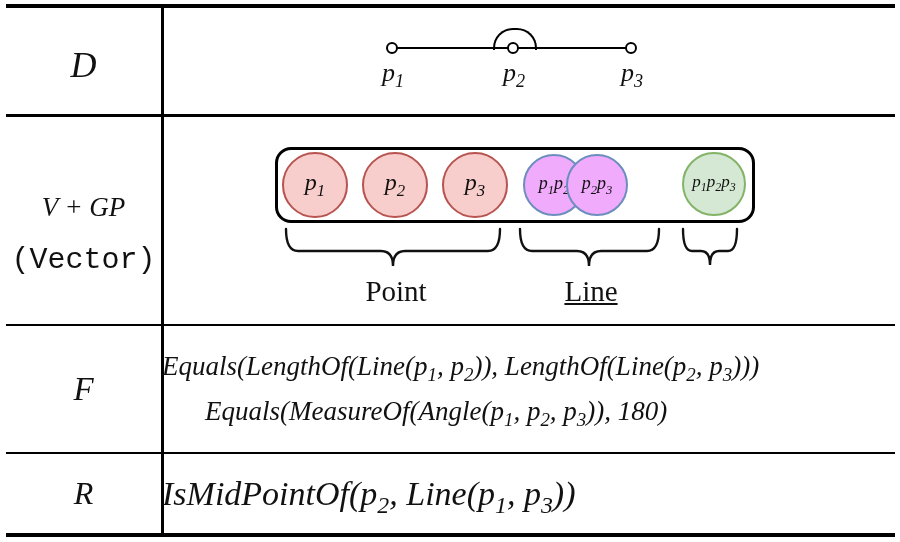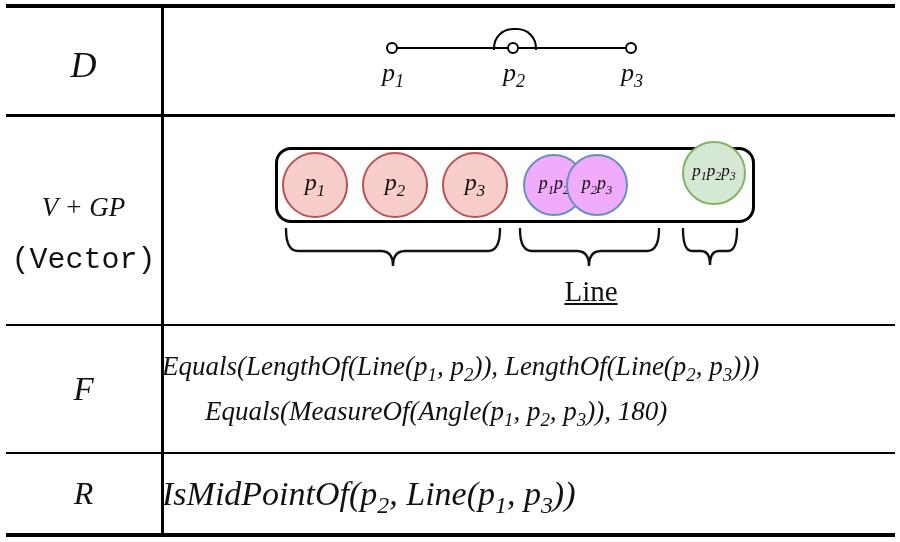--- a/index.html
+++ b/index.html
@@ -62,29 +62,30 @@
     </div>
   <div class="vcircle point math" style="left:442px;top:152px;width:62px;height:62px;">
       <span>p<sub>3</sub></span>
     </div>
   <div class="vcircle line  math" style="left:523px;top:154px;width:58px;height:58px;">
       <span>p<sub>1</sub>p<sub>2</sub></span>
     </div>
   <div class="vcircle line  math" style="left:566px;top:154px;width:58px;height:58px;">
       <span>p<sub>2</sub>p<sub>3</sub></span>
     </div>
-  <div class="vcircle angle math" style="left:682px;top:141px;width:60px;height:60px;justify-content:center;">
+  <div class="vcircle angle math" style="left:682px;top:152px;width:60px;height:60px;justify-content:center;">
       <span>p<sub>1</sub>p<sub>2</sub>p<sub>3</sub></span>
     </div>
 
   <svg class="abs" style="left:0;top:0;pointer-events:none;" width="900" height="542" viewBox="0 0 900 542">
     <path d="M 286 229 Q 286 251 298 251 H 381 Q 393 251 393 266 Q 393 251 405 251 H 488 Q 500 251 500 229" fill="none" stroke="#111" stroke-width="2.4" stroke-linecap="round"></path>
     <path d="M 520 229 Q 520 251 532 251 H 577 Q 589 251 589 266 Q 589 251 601 251 H 647 Q 659 251 659 229" fill="none" stroke="#111" stroke-width="2.4" stroke-linecap="round"></path>
     <path d="M 683 229 Q 683 251 692 251 H 701 Q 710 251 710 265 Q 710 251 719 251 H 728 Q 737 251 737 229" fill="none" stroke="#111" stroke-width="2.4" stroke-linecap="round"></path>
   </svg>
+  <div class="group-label" style="left:396px;top:275px;">Point</div>
   <div class="group-label" style="left:591px;top:275px;text-decoration:underline;">Line</div>
 
   <div class="center-col math formula" style="top:351px;">Equals(LengthOf(Line(p<sub>1</sub>, p<sub>2</sub>)), LengthOf(Line(p<sub>2</sub>, p<sub>3</sub>)))</div>
   <div class="center-col math formula" style="top:396px;margin-left:43px;">Equals(MeasureOf(Angle(p<sub>1</sub>, p<sub>2</sub>, p<sub>3</sub>)), 180)</div>
 
   <div class="center-col math" style="top:475px;font-size:34px;">IsMidPointOf(p<sub>2</sub>, Line(p<sub>1</sub>, p<sub>3</sub>))</div>
 
 </div>
 
 </body></html>

